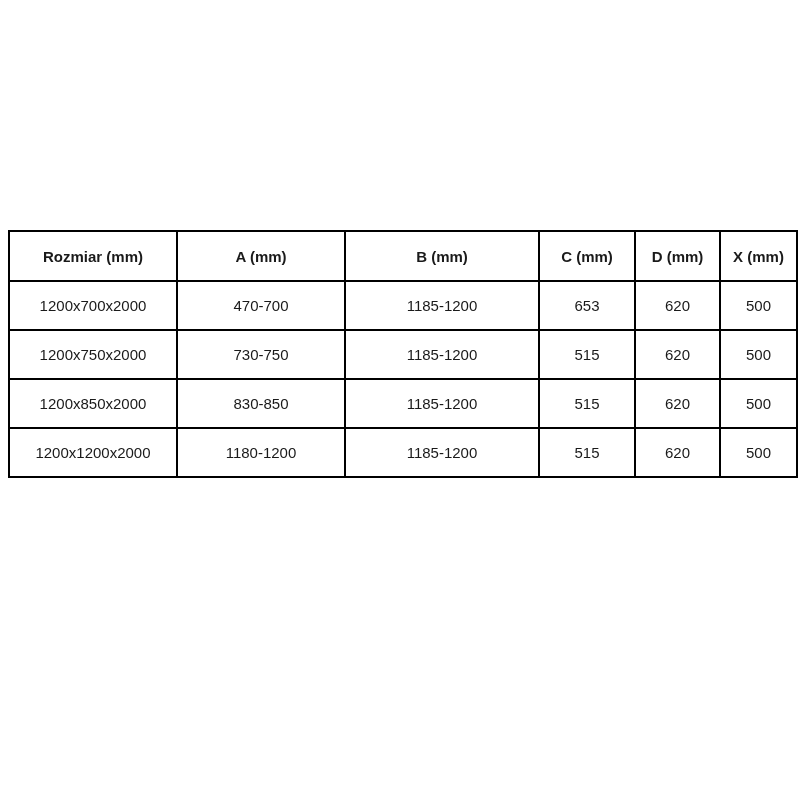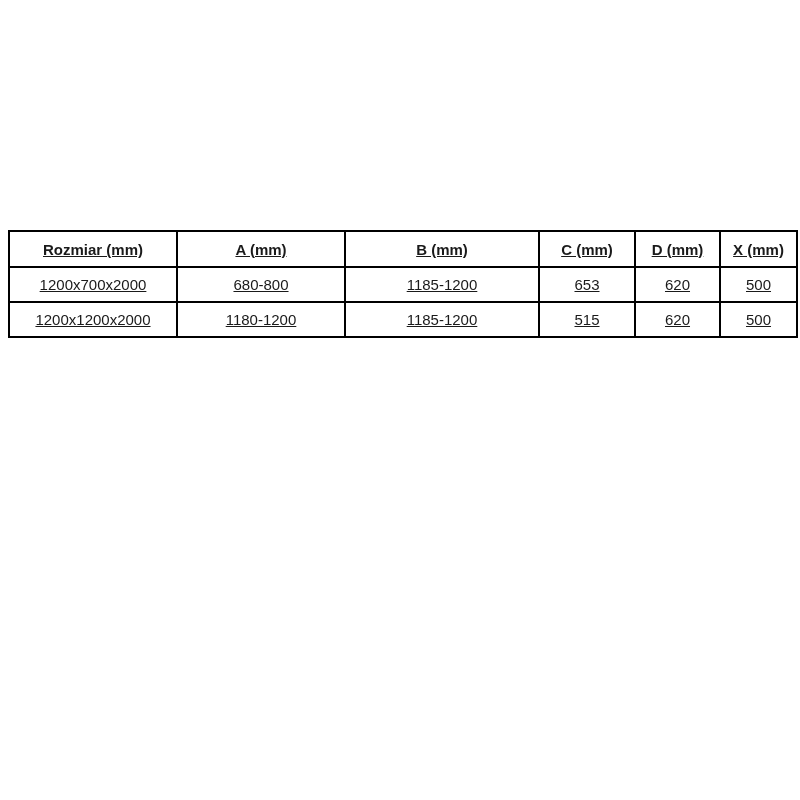--- a/index.html
+++ b/index.html
@@ -31,26 +31,25 @@
   table.dim-table{
     border-collapse:collapse;
     width:788px;
     table-layout:fixed;
   }
   table.dim-table th,
   table.dim-table td{
     border:2px solid var(--border-color);
     text-align:center;
     vertical-align:middle;
-    padding:0 2px;
+    padding:7px 2px;
     font-size:15px;
     color:var(--text-color);
     overflow:hidden;
     white-space:nowrap;
-    text-decoration:underline;
   }
   table.dim-table th{
     font-weight:bold;
     height:34px;
   }
   table.dim-table td{
     font-weight:normal;
     height:33px;
   }
   col.c-rozmiar{width:168px;}
@@ -80,23 +79,39 @@
             <th>A (mm)</th>
             <th>B (mm)</th>
             <th>C (mm)</th>
             <th>D (mm)</th>
             <th>X (mm)</th>
           </tr>
       </thead>
       <tbody>
           <tr>
             <td>1200x700x2000</td>
-            <td>680-800</td>
+            <td>470-700</td>
             <td>1185-1200</td>
             <td>653</td>
+            <td>620</td>
+            <td>500</td>
+          </tr>
+          <tr>
+            <td>1200x750x2000</td>
+            <td>730-750</td>
+            <td>1185-1200</td>
+            <td>515</td>
+            <td>620</td>
+            <td>500</td>
+          </tr>
+          <tr>
+            <td>1200x850x2000</td>
+            <td>830-850</td>
+            <td>1185-1200</td>
+            <td>515</td>
             <td>620</td>
             <td>500</td>
           </tr>
           <tr>
             <td>1200x1200x2000</td>
             <td>1180-1200</td>
             <td>1185-1200</td>
             <td>515</td>
             <td>620</td>
             <td>500</td>

